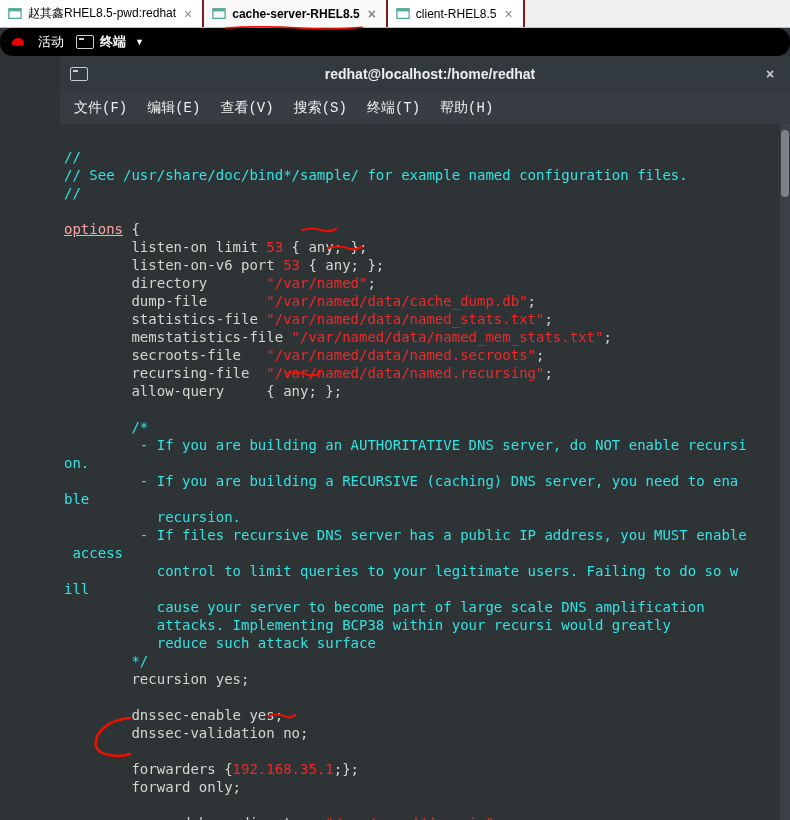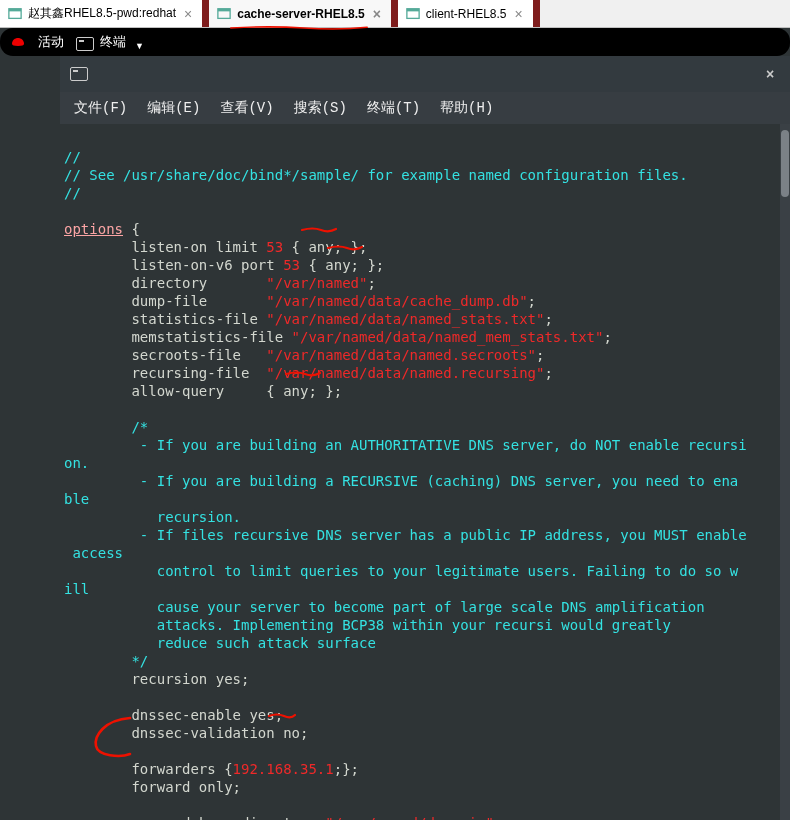--- a/index.html
+++ b/index.html
@@ -13,21 +13,21 @@
   .tab-strip {
     background: #f0f0f0;
     display: flex;
     height: 28px;
     border-bottom: 1px solid #c0c0c0;
   }
   .tab {
     display: flex;
     align-items: center;
     padding: 0 8px;
-    border-right: 7px solid #7f1d1d;
+    border-right: 2px solid #7f1d1d;
     font-size: 12px;
     background: #fff;
     cursor: pointer;
     gap: 6px;
     position: relative;
   }
   .tab.active {
     background: #f8f8f8;
     font-weight: bold;
     text-align: center;
@@ -203,33 +203,34 @@
   </div>
 </div>
 
 <div class="gnome-top">
   <span class="hat-icon">
     <svg viewBox="0 0 16 16" width="16" height="16">
         <path d="M2 10 C2 6 5 4 8 4 C11 4 14 6 14 10 C14 11 12 12 8 12 C4 12 2 11 2 10 Z" fill="#e00"></path>
       </svg>
   </span>
   <span>活动</span>
-  <span style="display:flex;align-items:flex-end;gap:6px;">
+  <span style="display:flex;align-items:center;gap:6px;font-weight:bold;">
     <span class="term-box-icon"></span>
     <span>终端</span>
     <span class="dropdown-caret">▼</span>
   </span>
 </div>
 
 <div class="terminal-outer">
 
   <div class="titlebar">
     <div class="titlebar-left">
       <span class="term-box-icon"></span>
     </div>
+    <div class="titlebar-center">redhat@localhost:/home/redhat</div>
     <div class="titlebar-close">×</div>
   </div>
 
   <div class="menubar">
     <span class="menubar-item">文件(F)</span>
     <span class="menubar-item">编辑(E)</span>
     <span class="menubar-item">查看(V)</span>
     <span class="menubar-item">搜索(S)</span>
     <span class="menubar-item">终端(T)</span>
     <span class="menubar-item">帮助(H)</span>

